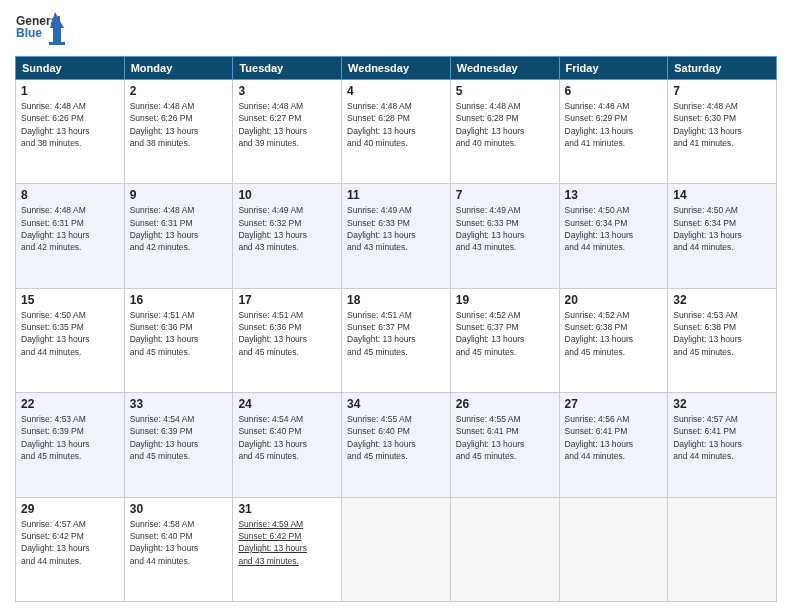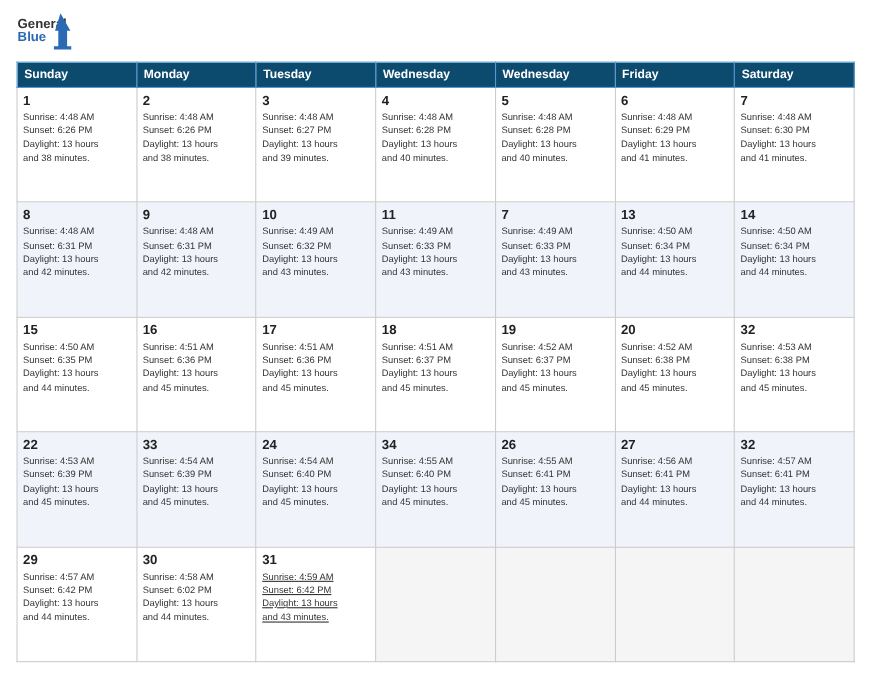--- a/index.html
+++ b/index.html
@@ -322,21 +322,21 @@
           <td>
             <span class="day-num">29</span>
             <div class="day-info" style="white-space: pre-line;">Sunrise: 4:57 AM
 Sunset: 6:42 PM
 Daylight: 13 hours
 and 44 minutes.</div>
           </td>
           <td>
             <span class="day-num">30</span>
             <div class="day-info" style="white-space: pre-line;">Sunrise: 4:58 AM
-Sunset: 6:02 PM
+Sunset: 6:40 PM
 Daylight: 13 hours
 and 44 minutes.</div>
           </td>
           <td>
             <span class="day-num">31</span>
             <div class="day-info" style="white-space: pre-line; text-decoration: underline;">Sunrise: 4:59 AM
 Sunset: 6:42 PM
 Daylight: 13 hours
 and 43 minutes.</div>
           </td>

